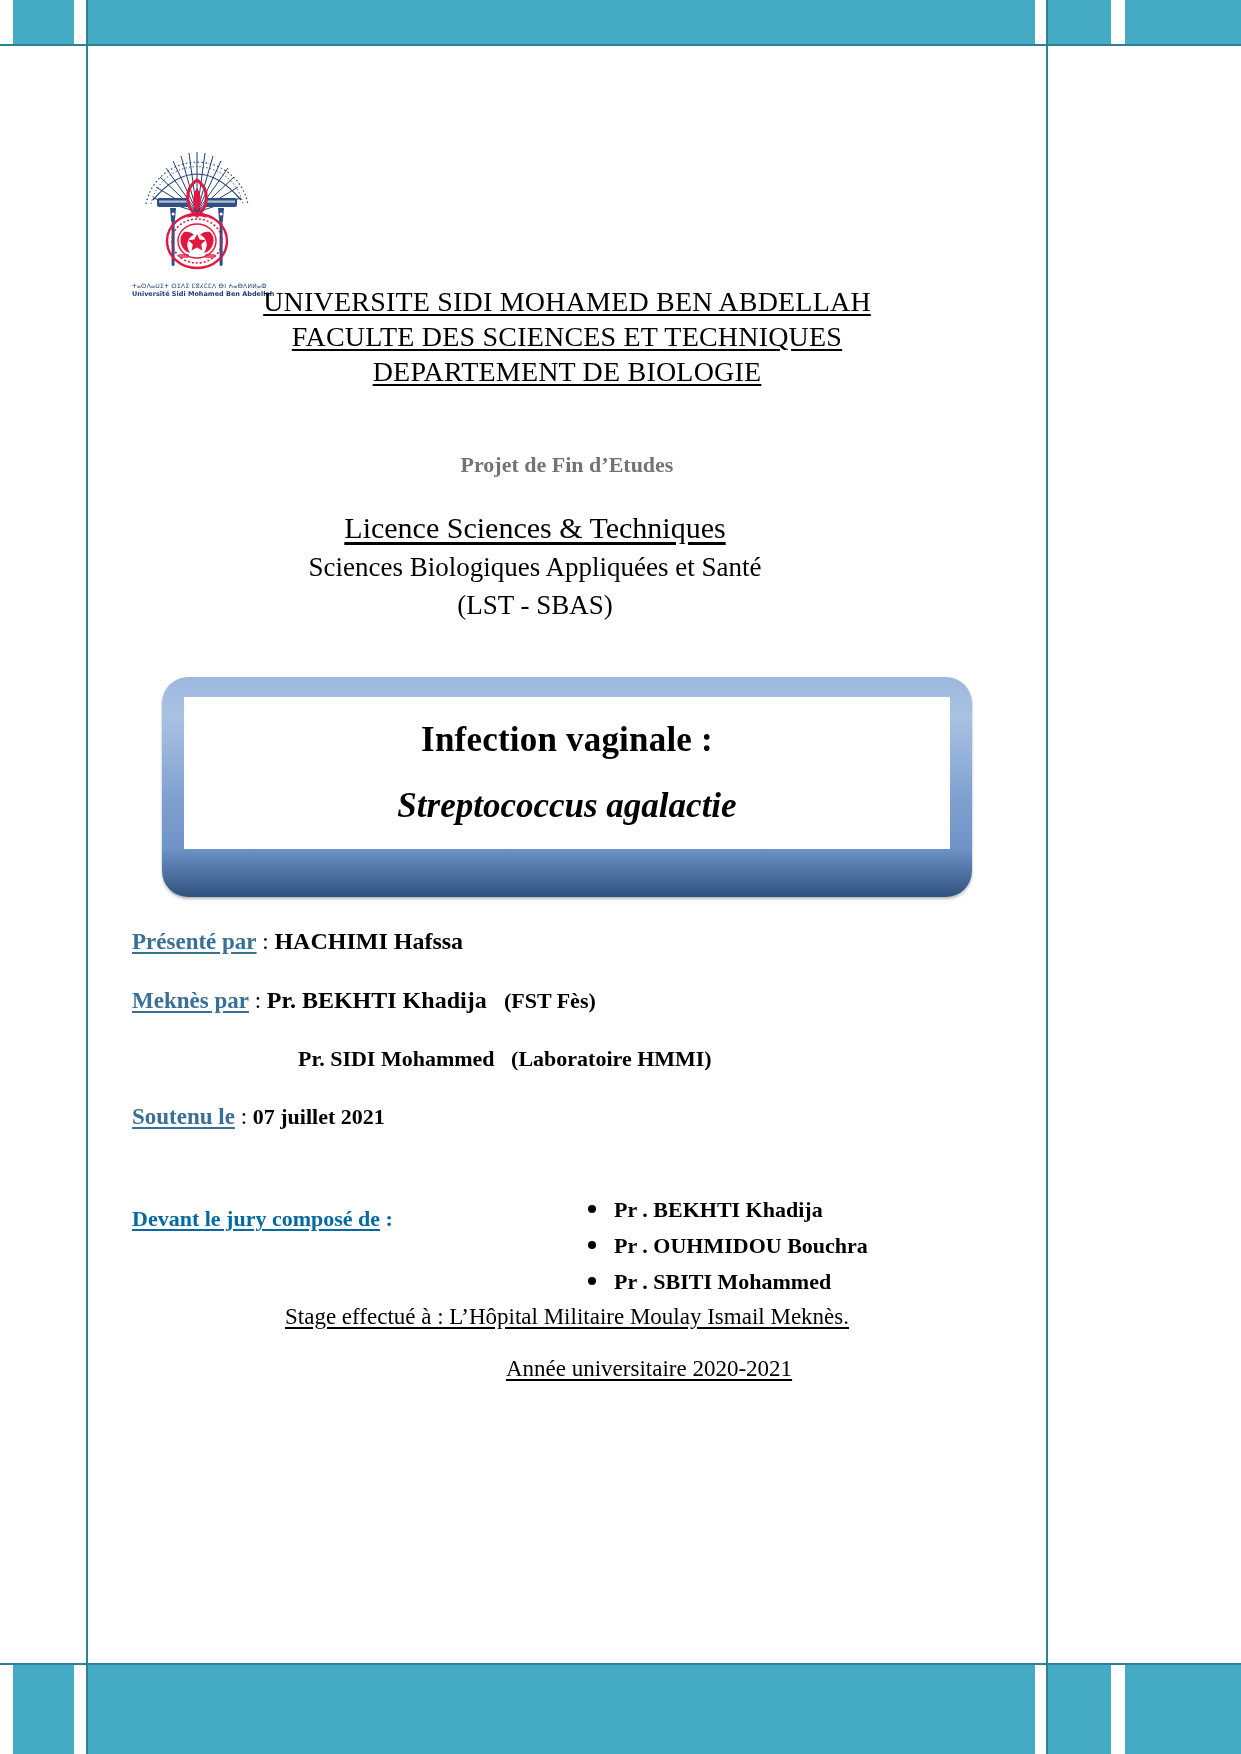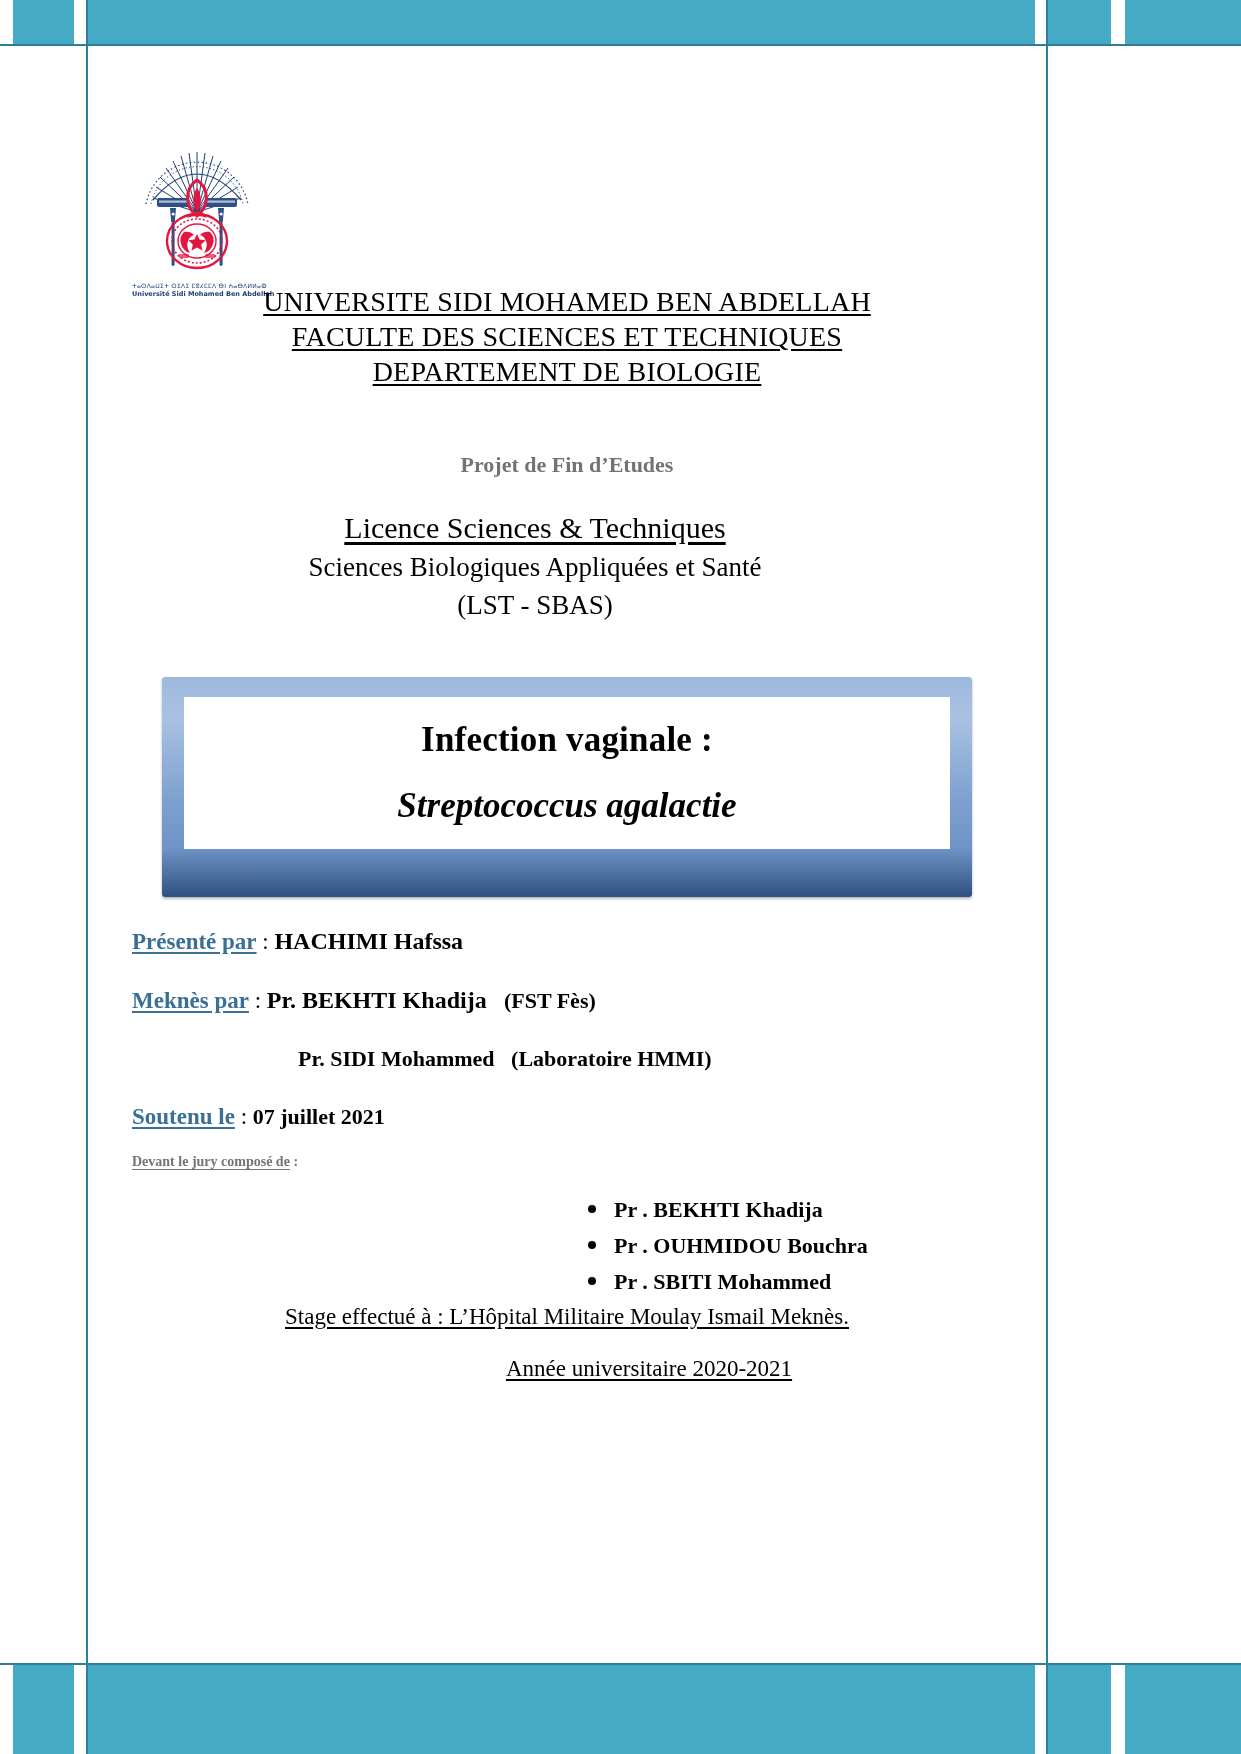--- a/index.html
+++ b/index.html
@@ -167,21 +167,21 @@
     line-height: 38px;
   }
 
   
   .title-box {
     position: absolute;
     left: 74px;
     top: 631px;
     width: 810px;
     height: 220px;
-    border-radius: 3px;
+    border-radius: 26px;
     background:
       linear-gradient(180deg, #9cb8dd 0%, #a9c2e2 18%, #7fa1d0 55%, #6e93c6 78%, #2f517f 100%);
     box-shadow: 0 2px 3px rgba(0,0,0,.28);
     padding: 0;
     box-sizing: border-box;
   }
   .title-inner {
     position: absolute;
     left: 22px; top: 20px;
     width: 766px;
@@ -236,24 +236,24 @@
     padding-left: 166px;
     font-size: 22px;
     line-height: 30px;
     margin-bottom: 28px;
     white-space: nowrap;
   }
 
   .jury-head {
     position: absolute;
     left: 44px;
-    top: 1108px;
-    font-size: 14px;
-    font-weight: bold;
-    color: #737373;
+    top: 1160px;
+    font-size: 22px;
+    font-weight: bold;
+    color: #0369a1;
   }
   .jury-head .uh { text-decoration: underline; text-underline-offset: 3px; }
 
   .jury-list {
     position: absolute;
     left: 0; top: 1146px;
     width: 958px;
   }
   .jury-ul {
     list-style: none;

